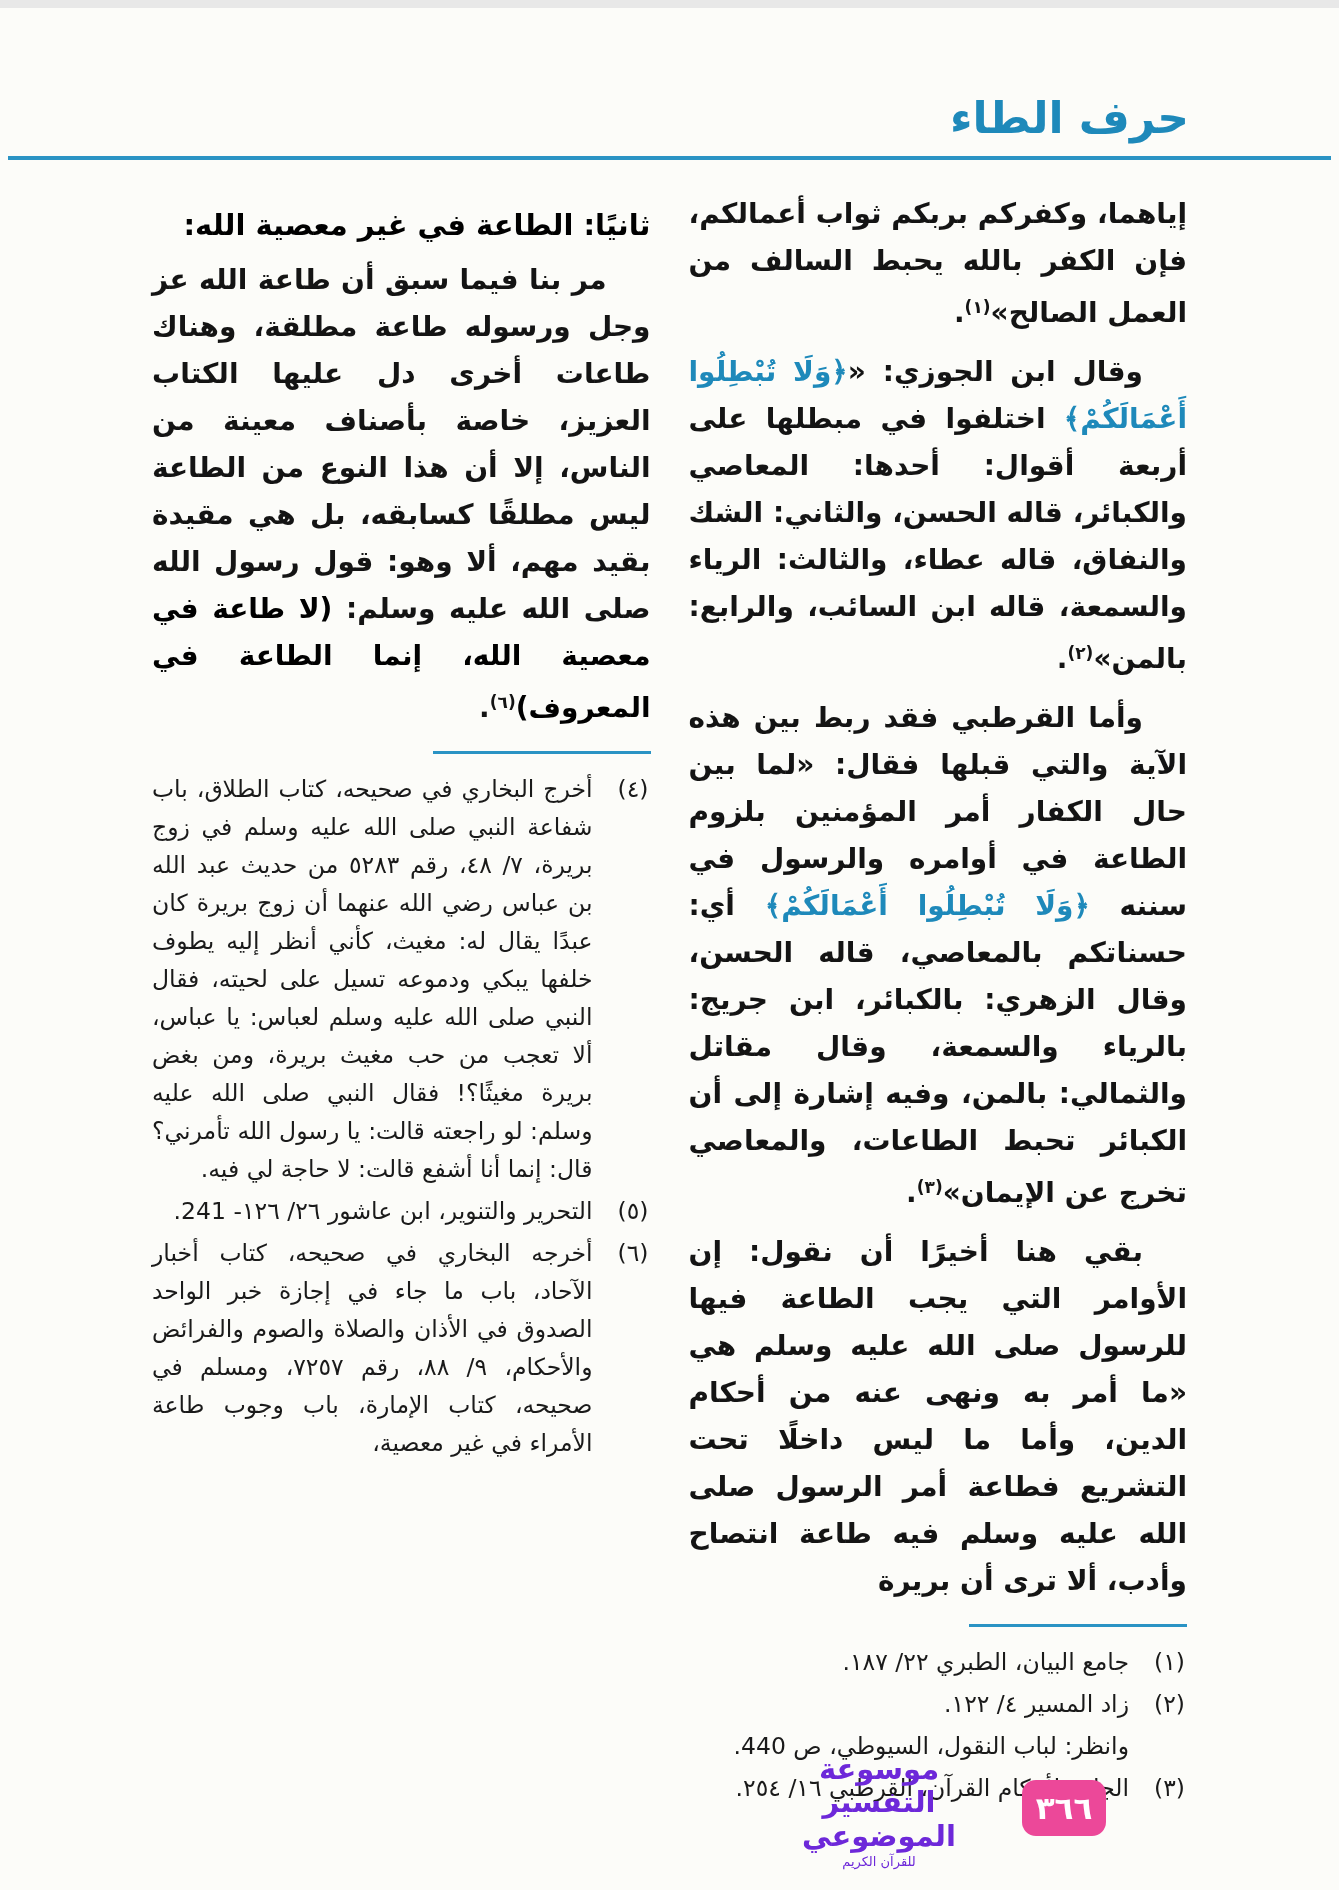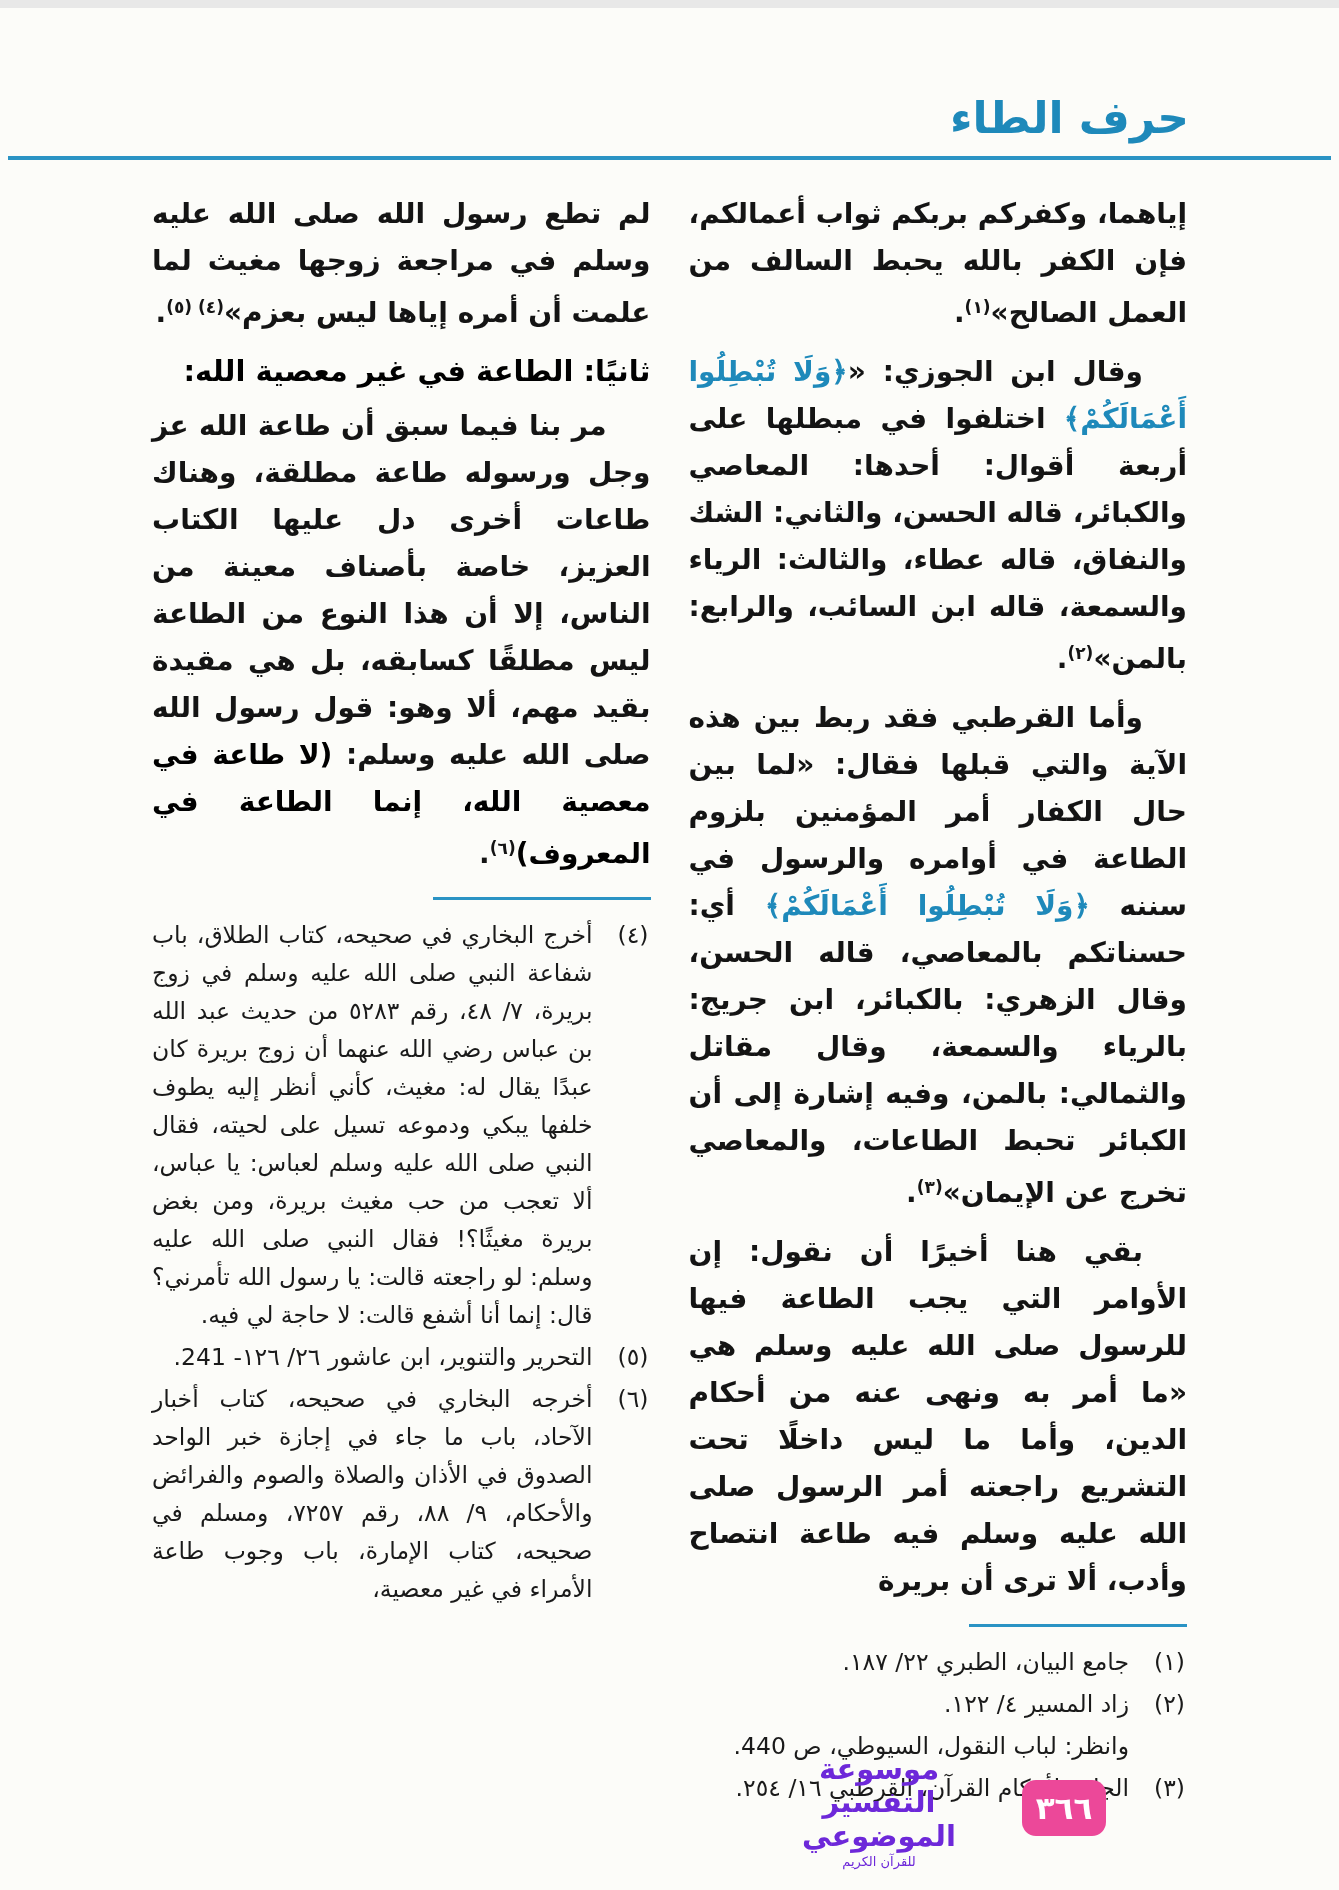--- a/index.html
+++ b/index.html
@@ -94,21 +94,21 @@
 
   <h1 class="header-title">حرف الطاء</h1>
   <div class="header-rule"></div>
 
   <main class="columns">
 
     <section class="col col-right">
       <p class="para"><span class="seg seg-normal">إياهما، وكفركم بربكم ثواب أعمالكم، فإن الكفر بالله يحبط السالف من العمل الصالح»</span><span class="seg seg-fnref">(١)</span><span class="seg seg-normal">.</span></p>
       <p class="para indent"><span class="seg seg-normal">وقال ابن الجوزي: «</span><span class="seg seg-quran">﴿وَلَا تُبْطِلُوا أَعْمَالَكُمْ﴾</span><span class="seg seg-normal"> اختلفوا في مبطلها على أربعة أقوال: أحدها: المعاصي والكبائر، قاله الحسن، والثاني: الشك والنفاق، قاله عطاء، والثالث: الرياء والسمعة، قاله ابن السائب، والرابع: بالمن»</span><span class="seg seg-fnref">(٢)</span><span class="seg seg-normal">.</span></p>
       <p class="para indent"><span class="seg seg-normal">وأما القرطبي فقد ربط بين هذه الآية والتي قبلها فقال: «لما بين حال الكفار أمر المؤمنين بلزوم الطاعة في أوامره والرسول في سننه </span><span class="seg seg-quran">﴿وَلَا تُبْطِلُوا أَعْمَالَكُمْ﴾</span><span class="seg seg-normal"> أي: حسناتكم بالمعاصي، قاله الحسن، وقال الزهري: بالكبائر، ابن جريج: بالرياء والسمعة، وقال مقاتل والثمالي: بالمن، وفيه إشارة إلى أن الكبائر تحبط الطاعات، والمعاصي تخرج عن الإيمان»</span><span class="seg seg-fnref">(٣)</span><span class="seg seg-normal">.</span></p>
-      <p class="para indent"><span class="seg seg-normal">بقي هنا أخيرًا أن نقول: إن الأوامر التي يجب الطاعة فيها للرسول صلى الله عليه وسلم هي «ما أمر به ونهى عنه من أحكام الدين، وأما ما ليس داخلًا تحت التشريع راجعته أمر الرسول صلى الله عليه وسلم فيه طاعة انتصاح وأدب، ألا ترى أن بريرة</span></p>
+      <p class="para indent"><span class="seg seg-normal">بقي هنا أخيرًا أن نقول: إن الأوامر التي يجب الطاعة فيها للرسول صلى الله عليه وسلم هي «ما أمر به ونهى عنه من أحكام الدين، وأما ما ليس داخلًا تحت التشريع فطاعة أمر الرسول صلى الله عليه وسلم فيه طاعة انتصاح وأدب، ألا ترى أن بريرة</span></p>
 
       <div class="fn-sep"></div>
       <div class="footnotes">
         <div class="fn-item">
           <span class="fn-marker">(١)</span>
           <span class="fn-text">جامع البيان، الطبري ٢٢/ ١٨٧.</span>
         </div>
         <div class="fn-item">
           <span class="fn-marker">(٢)</span>
           <span class="fn-text">زاد المسير ٤/ ١٢٢.</span>
@@ -118,21 +118,20 @@
           <span class="fn-text">وانظر: لباب النقول، السيوطي، ص 440.</span>
         </div>
         <div class="fn-item">
           <span class="fn-marker">(٣)</span>
           <span class="fn-text">الجامع لأحكام القرآن، القرطبي ١٦/ ٢٥٤.</span>
         </div>
       </div>
     </section>
 
     <section class="col col-left">
-      <p class="para"><span class="seg seg-normal">لم تطع رسول الله صلى الله عليه وسلم في مراجعة زوجها مغيث لما علمت أن أمره إياها ليس بعزم»</span><span class="seg seg-fnref">(٤) (٥)</span><span class="seg seg-normal">.</span></p>
       <h2 class="heading">ثانيًا: الطاعة في غير معصية الله:</h2>
       <p class="para indent"><span class="seg seg-normal">مر بنا فيما سبق أن طاعة الله عز وجل ورسوله طاعة مطلقة، وهناك طاعات أخرى دل عليها الكتاب العزيز، خاصة بأصناف معينة من الناس، إلا أن هذا النوع من الطاعة ليس مطلقًا كسابقه، بل هي مقيدة بقيد مهم، ألا وهو: قول رسول الله صلى الله عليه وسلم: </span><span class="seg seg-emph">(لا طاعة في معصية الله، إنما الطاعة في المعروف)</span><span class="seg seg-fnref">(٦)</span><span class="seg seg-normal">.</span></p>
 
       <div class="fn-sep"></div>
       <div class="footnotes">
         <div class="fn-item">
           <span class="fn-marker">(٤)</span>
           <span class="fn-text">أخرج البخاري في صحيحه، كتاب الطلاق، باب شفاعة النبي صلى الله عليه وسلم في زوج بريرة، ٧/ ٤٨، رقم ٥٢٨٣ من حديث عبد الله بن عباس رضي الله عنهما أن زوج بريرة كان عبدًا يقال له: مغيث، كأني أنظر إليه يطوف خلفها يبكي ودموعه تسيل على لحيته، فقال النبي صلى الله عليه وسلم لعباس: يا عباس، ألا تعجب من حب مغيث بريرة، ومن بغض بريرة مغيثًا؟! فقال النبي صلى الله عليه وسلم: لو راجعته قالت: يا رسول الله تأمرني؟ قال: إنما أنا أشفع قالت: لا حاجة لي فيه.</span>
         </div>
         <div class="fn-item">

